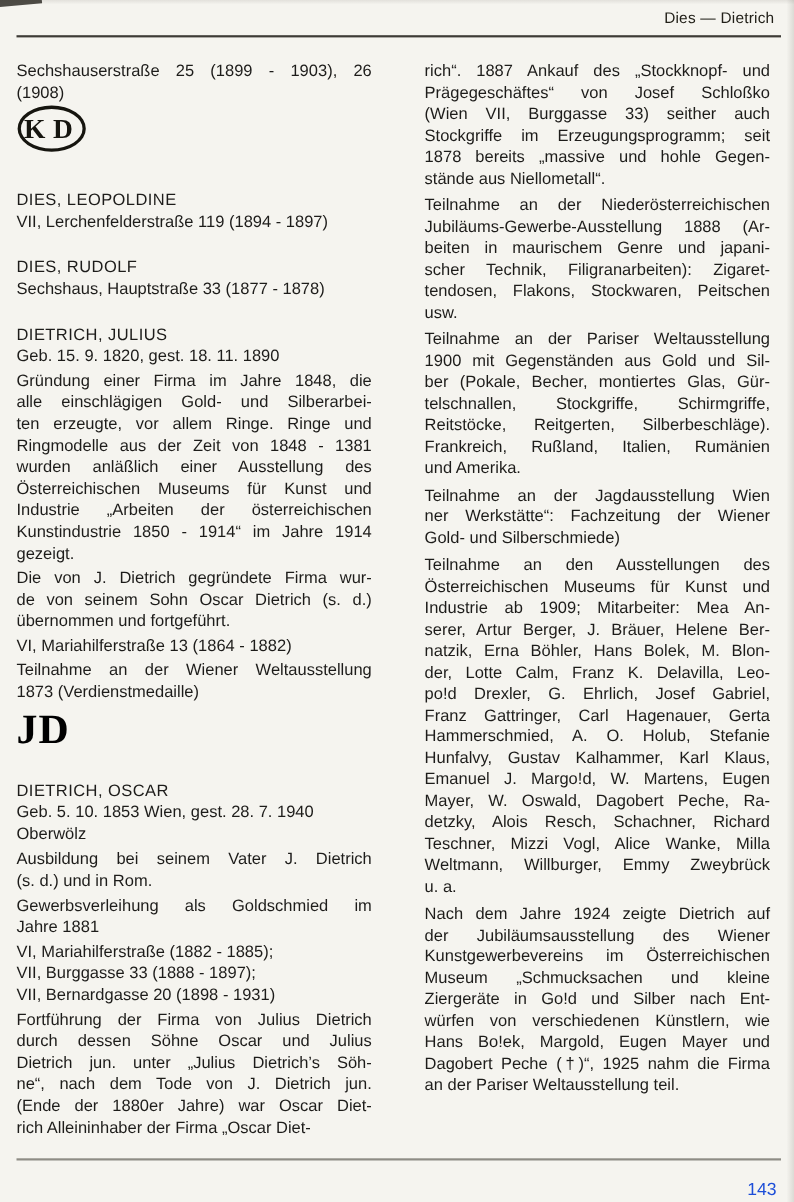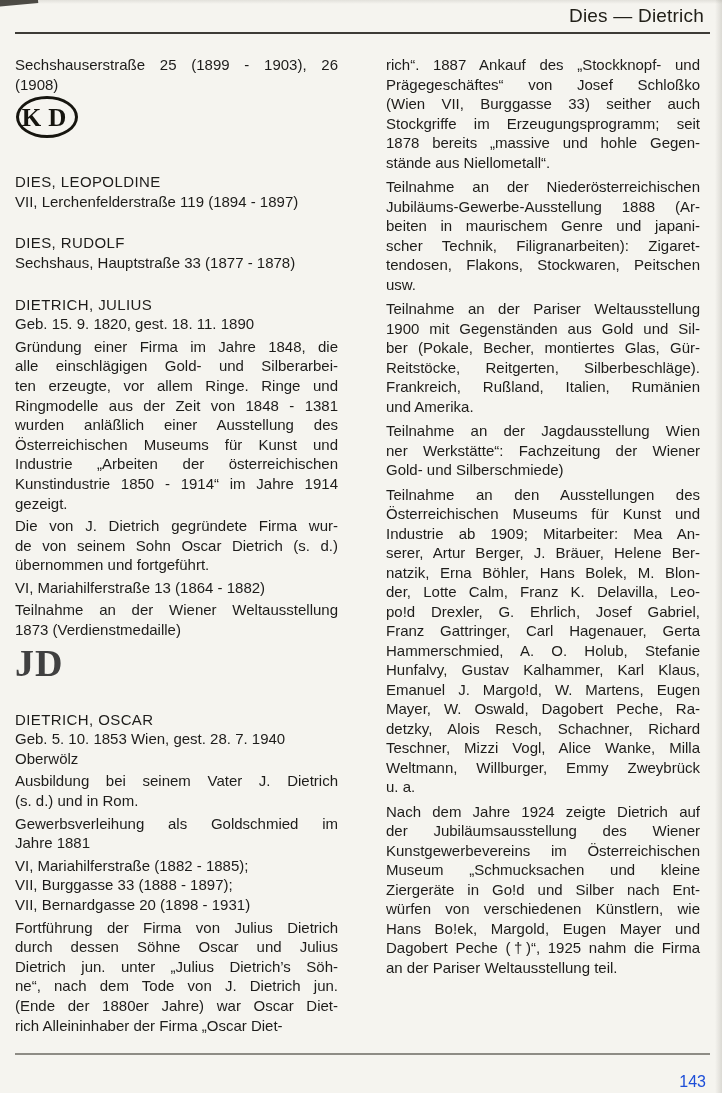--- a/index.html
+++ b/index.html
@@ -21,21 +21,21 @@
     position:absolute;top:0;right:0;bottom:0;width:7px;
     background:linear-gradient(to right, rgba(60,55,45,0), rgba(60,55,45,.14));
   }
   .edge-shade-top{
     position:absolute;top:0;left:0;right:0;height:4px;
     background:linear-gradient(to bottom, rgba(60,55,45,.10), rgba(60,55,45,0));
   }
 
   .header-title{
     position:absolute;top:7px;right:18px;
-    font-size:19px;line-height:18px;letter-spacing:.2px;color:#222019;
+    font-size:14px;line-height:18px;letter-spacing:.2px;color:#222019;
   }
   .rule-top{
     position:absolute;top:32px;left:15px;right:12px;height:2px;
     background:#3d3b36;
   }
   .rule-bottom{
     position:absolute;top:1053px;left:15px;right:12px;height:2px;
     background:#8e8c85;
   }
   .page-number{
@@ -64,21 +64,21 @@
   .kd-text{
     font-family:"Liberation Serif",serif;font-weight:bold;
     font-size:25px;line-height:25px;letter-spacing:7px;padding-left:1px;
     color:#16150f;
   }
   .kd-logo + .heading{margin-top:34px;}
 
   .jd-mark{
     margin-top:6px;
     font-family:"Liberation Serif",serif;font-weight:bold;
-    font-size:38px;line-height:34px;letter-spacing:1px;color:#404040;
+    font-size:38px;line-height:34px;letter-spacing:1px;color:#000000;
   }
   .jd-mark + .heading{margin-top:30px;}
 </style>
 </head>
 <body>
 
 <div id="page">
   <div class="corner-artifact"></div>
   <div class="edge-shade-top"></div>
   <div class="edge-shade-right"></div>
@@ -171,20 +171,21 @@
         <div class="ln">Jubiläums-Gewerbe-Ausstellung 1888 (Ar-</div>
         <div class="ln">beiten in maurischem Genre und japani-</div>
         <div class="ln">scher Technik, Filigranarbeiten): Zigaret-</div>
         <div class="ln">tendosen, Flakons, Stockwaren, Peitschen</div>
         <div class="ln last">usw.</div>
       </div>
       <div class="para">
         <div class="ln">Teilnahme an der Pariser Weltausstellung</div>
         <div class="ln">1900 mit Gegenständen aus Gold und Sil-</div>
         <div class="ln">ber (Pokale, Becher, montiertes Glas, Gür-</div>
+        <div class="ln">telschnallen, Stockgriffe, Schirmgriffe,</div>
         <div class="ln">Reitstöcke, Reitgerten, Silberbeschläge).</div>
         <div class="ln">Frankreich, Rußland, Italien, Rumänien</div>
         <div class="ln last">und Amerika.</div>
       </div>
       <div class="para">
         <div class="ln">Teilnahme an der Jagdausstellung Wien</div>
         <div class="ln">ner Werkstätte“: Fachzeitung der Wiener</div>
         <div class="ln last">Gold- und Silberschmiede)</div>
       </div>
       <div class="para">

